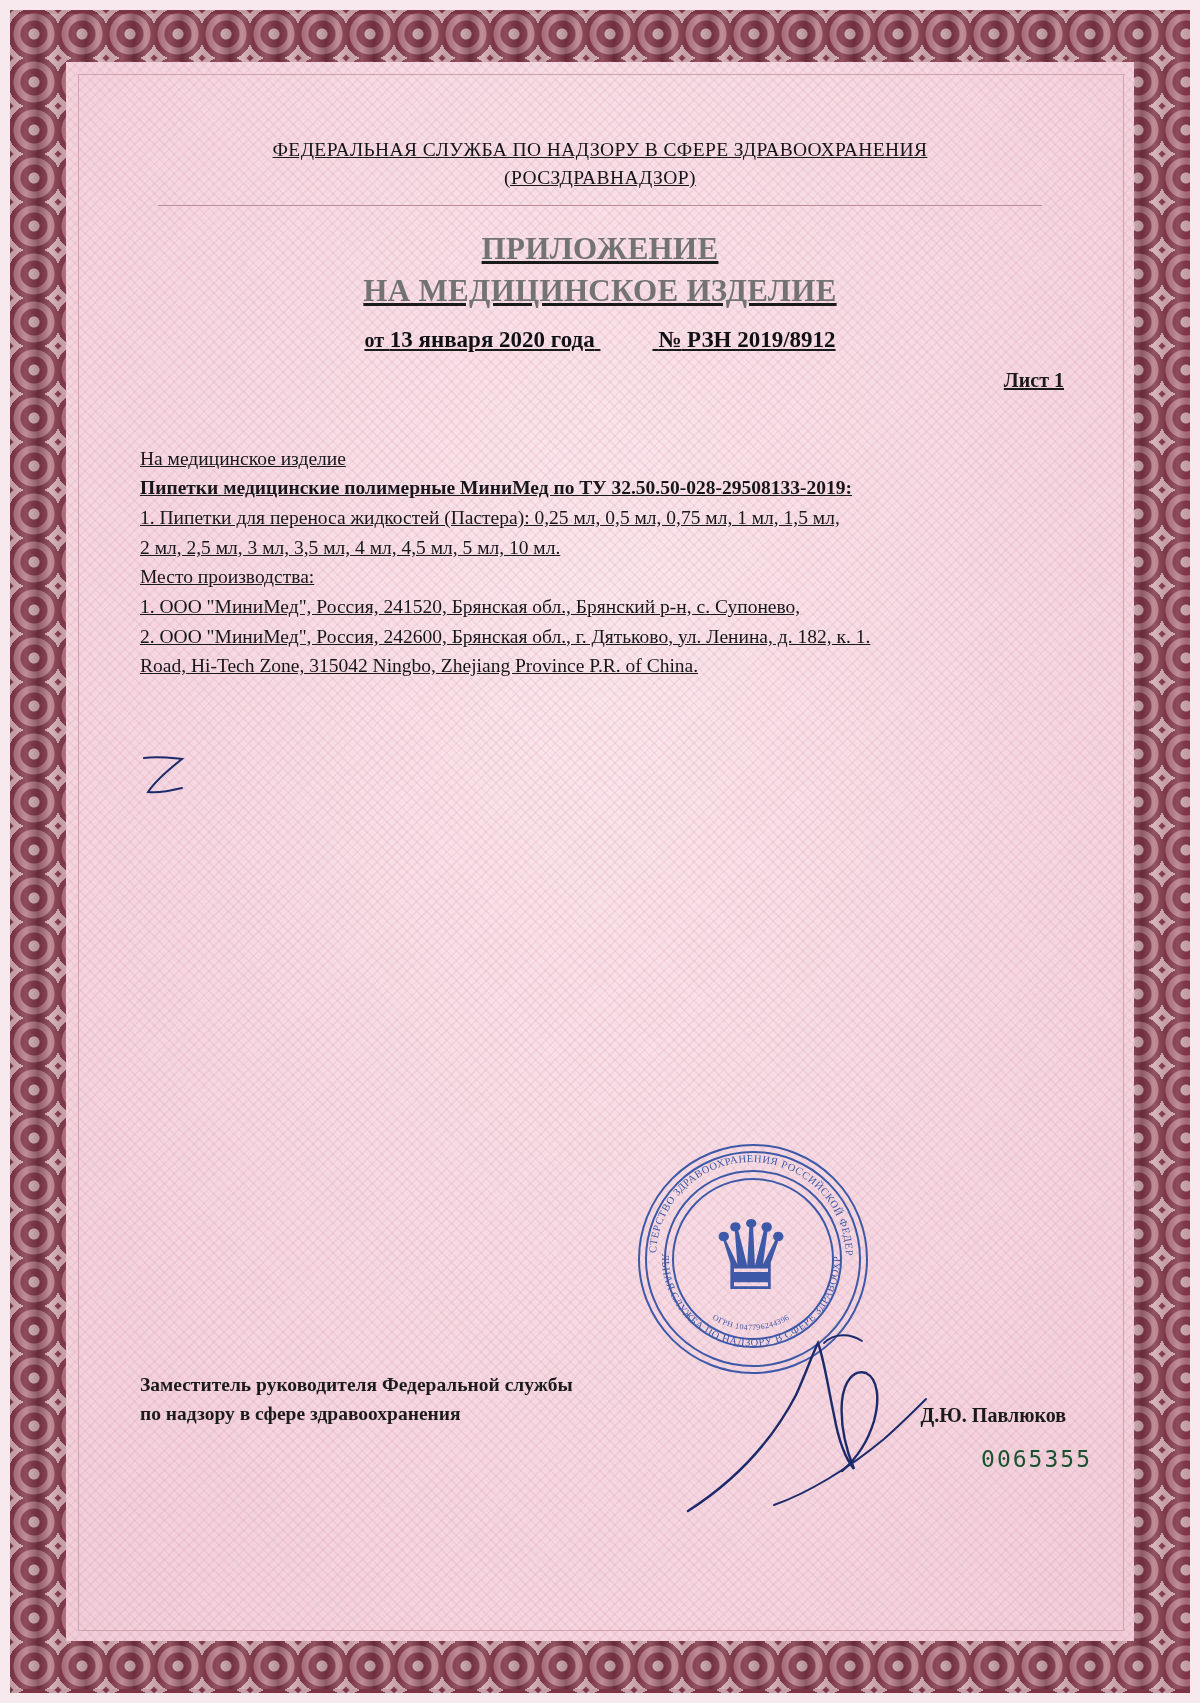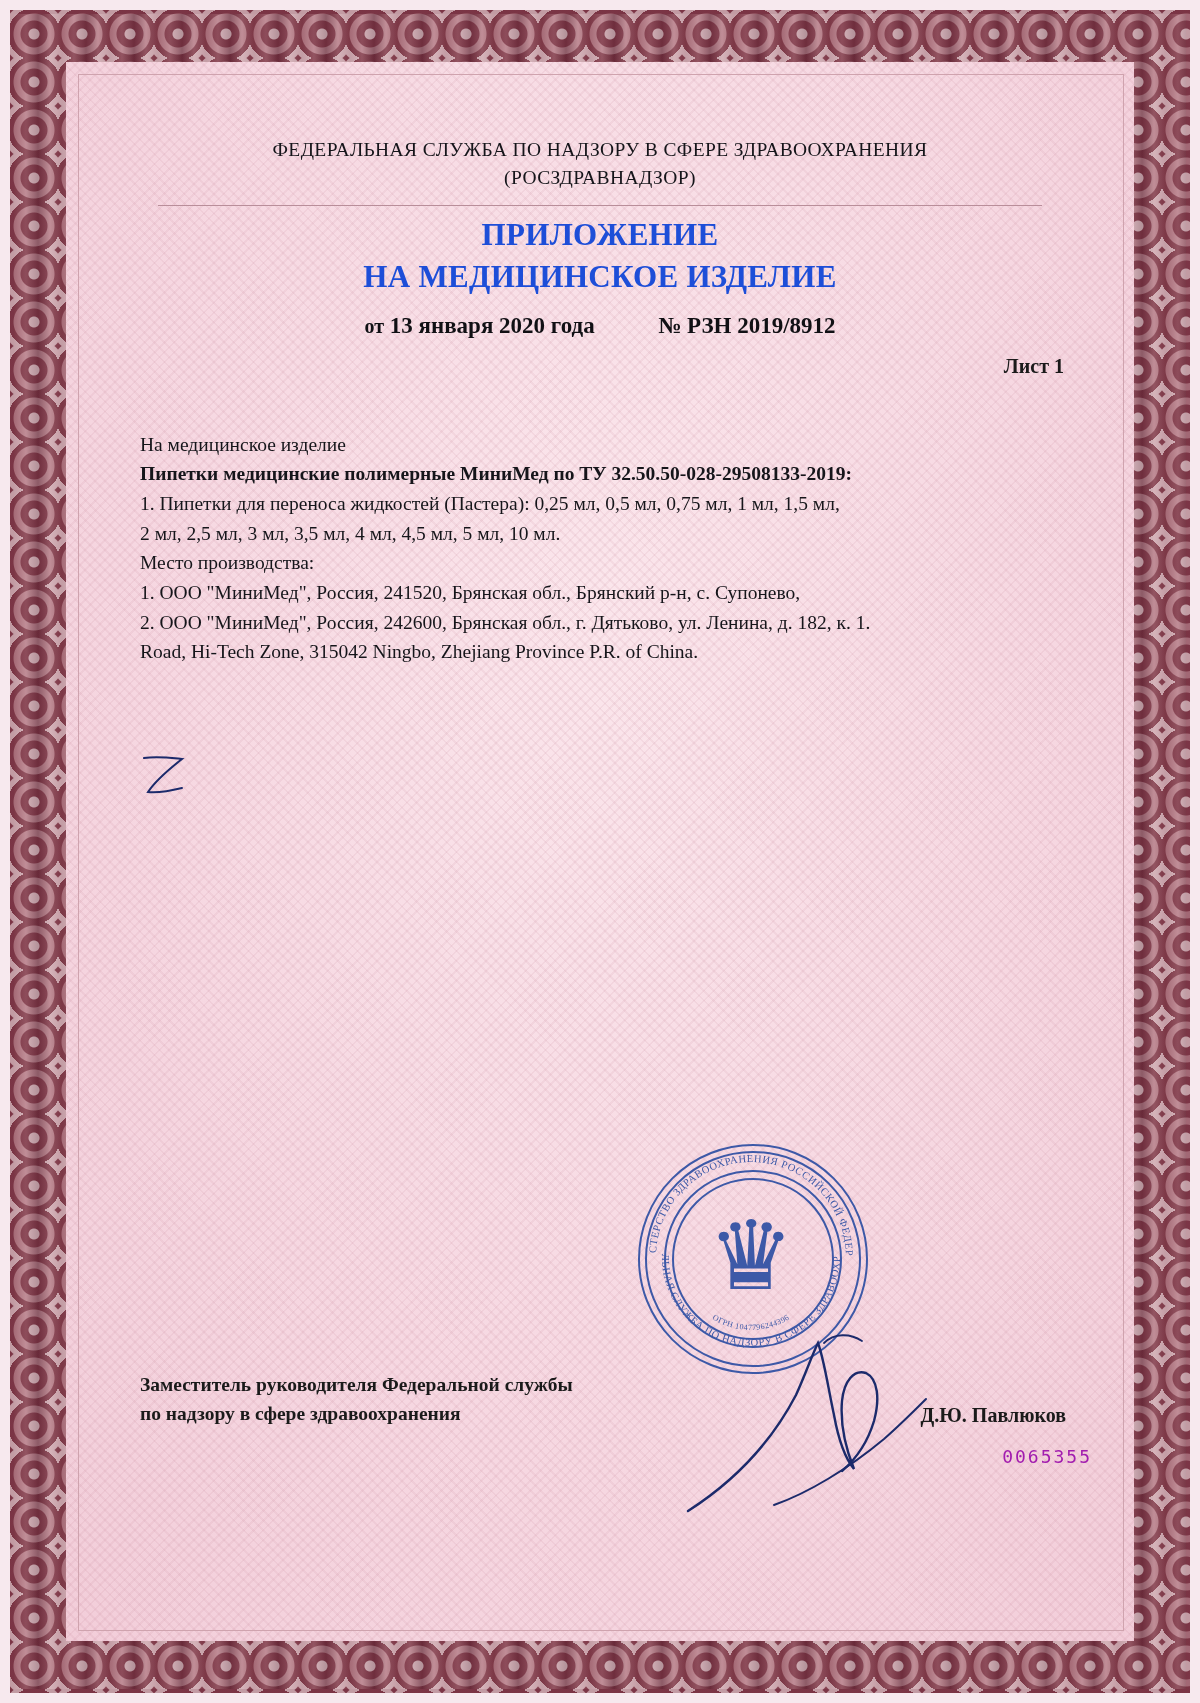--- a/index.html
+++ b/index.html
@@ -65,47 +65,47 @@
     left: 78px; top: 74px;
     width: 1044px; height: 1555px;
     border: 1px solid #cfa3ae;
     pointer-events: none;
   }
 
   
   .content {
     position: absolute;
     left: 78px; top: 74px;
-    width: 1044px; height: 1330px;
+    width: 1044px; height: 1330px; text-decoration: underline;
   }
 
   .agency {
     text-align: center;
     margin-top: 62px;
     font-size: 19.5px;
     letter-spacing: 0.4px;
     line-height: 1.42;
     color: #15151a;
   }
   .agency .line2 { display: block; }
 
   .hr-thin {
     margin: 14px 80px 0 80px;
     border-top: 1px solid #b98e9a;
     height: 0;
   }
 
   .title {
     text-align: center;
-    margin-top: 8px;
+    margin-top: 22px;
     font-weight: bold;
     font-size: 31px;
     line-height: 1.33;
     letter-spacing: 0.3px;
-    color: #1d4ed8;
+    color: #737373;
   }
   .title .t-line { display: block; white-space: nowrap; }
 
   .dateline {
     margin-top: 16px;
     text-align: center;
     font-size: 23px;
     font-weight: bold;
     color: #101014;
   }
@@ -216,23 +216,23 @@
     top: 34px;
     font-weight: bold;
     font-size: 20px;
     white-space: nowrap;
   }
 
   .serial {
     position: absolute;
     right: 30px;
     top: 1372px;
-    color: #a21caf;
+    color: #14532d;
     font-family: "DejaVu Sans Mono", monospace;
-    font-size: 18px;
+    font-size: 23px;
     letter-spacing: 2px;
   }
 </style>
 </head>
 <body>
 
 <div class="page">
 
   <div class="border-outer"></div>
   <div class="border-pattern"></div>

